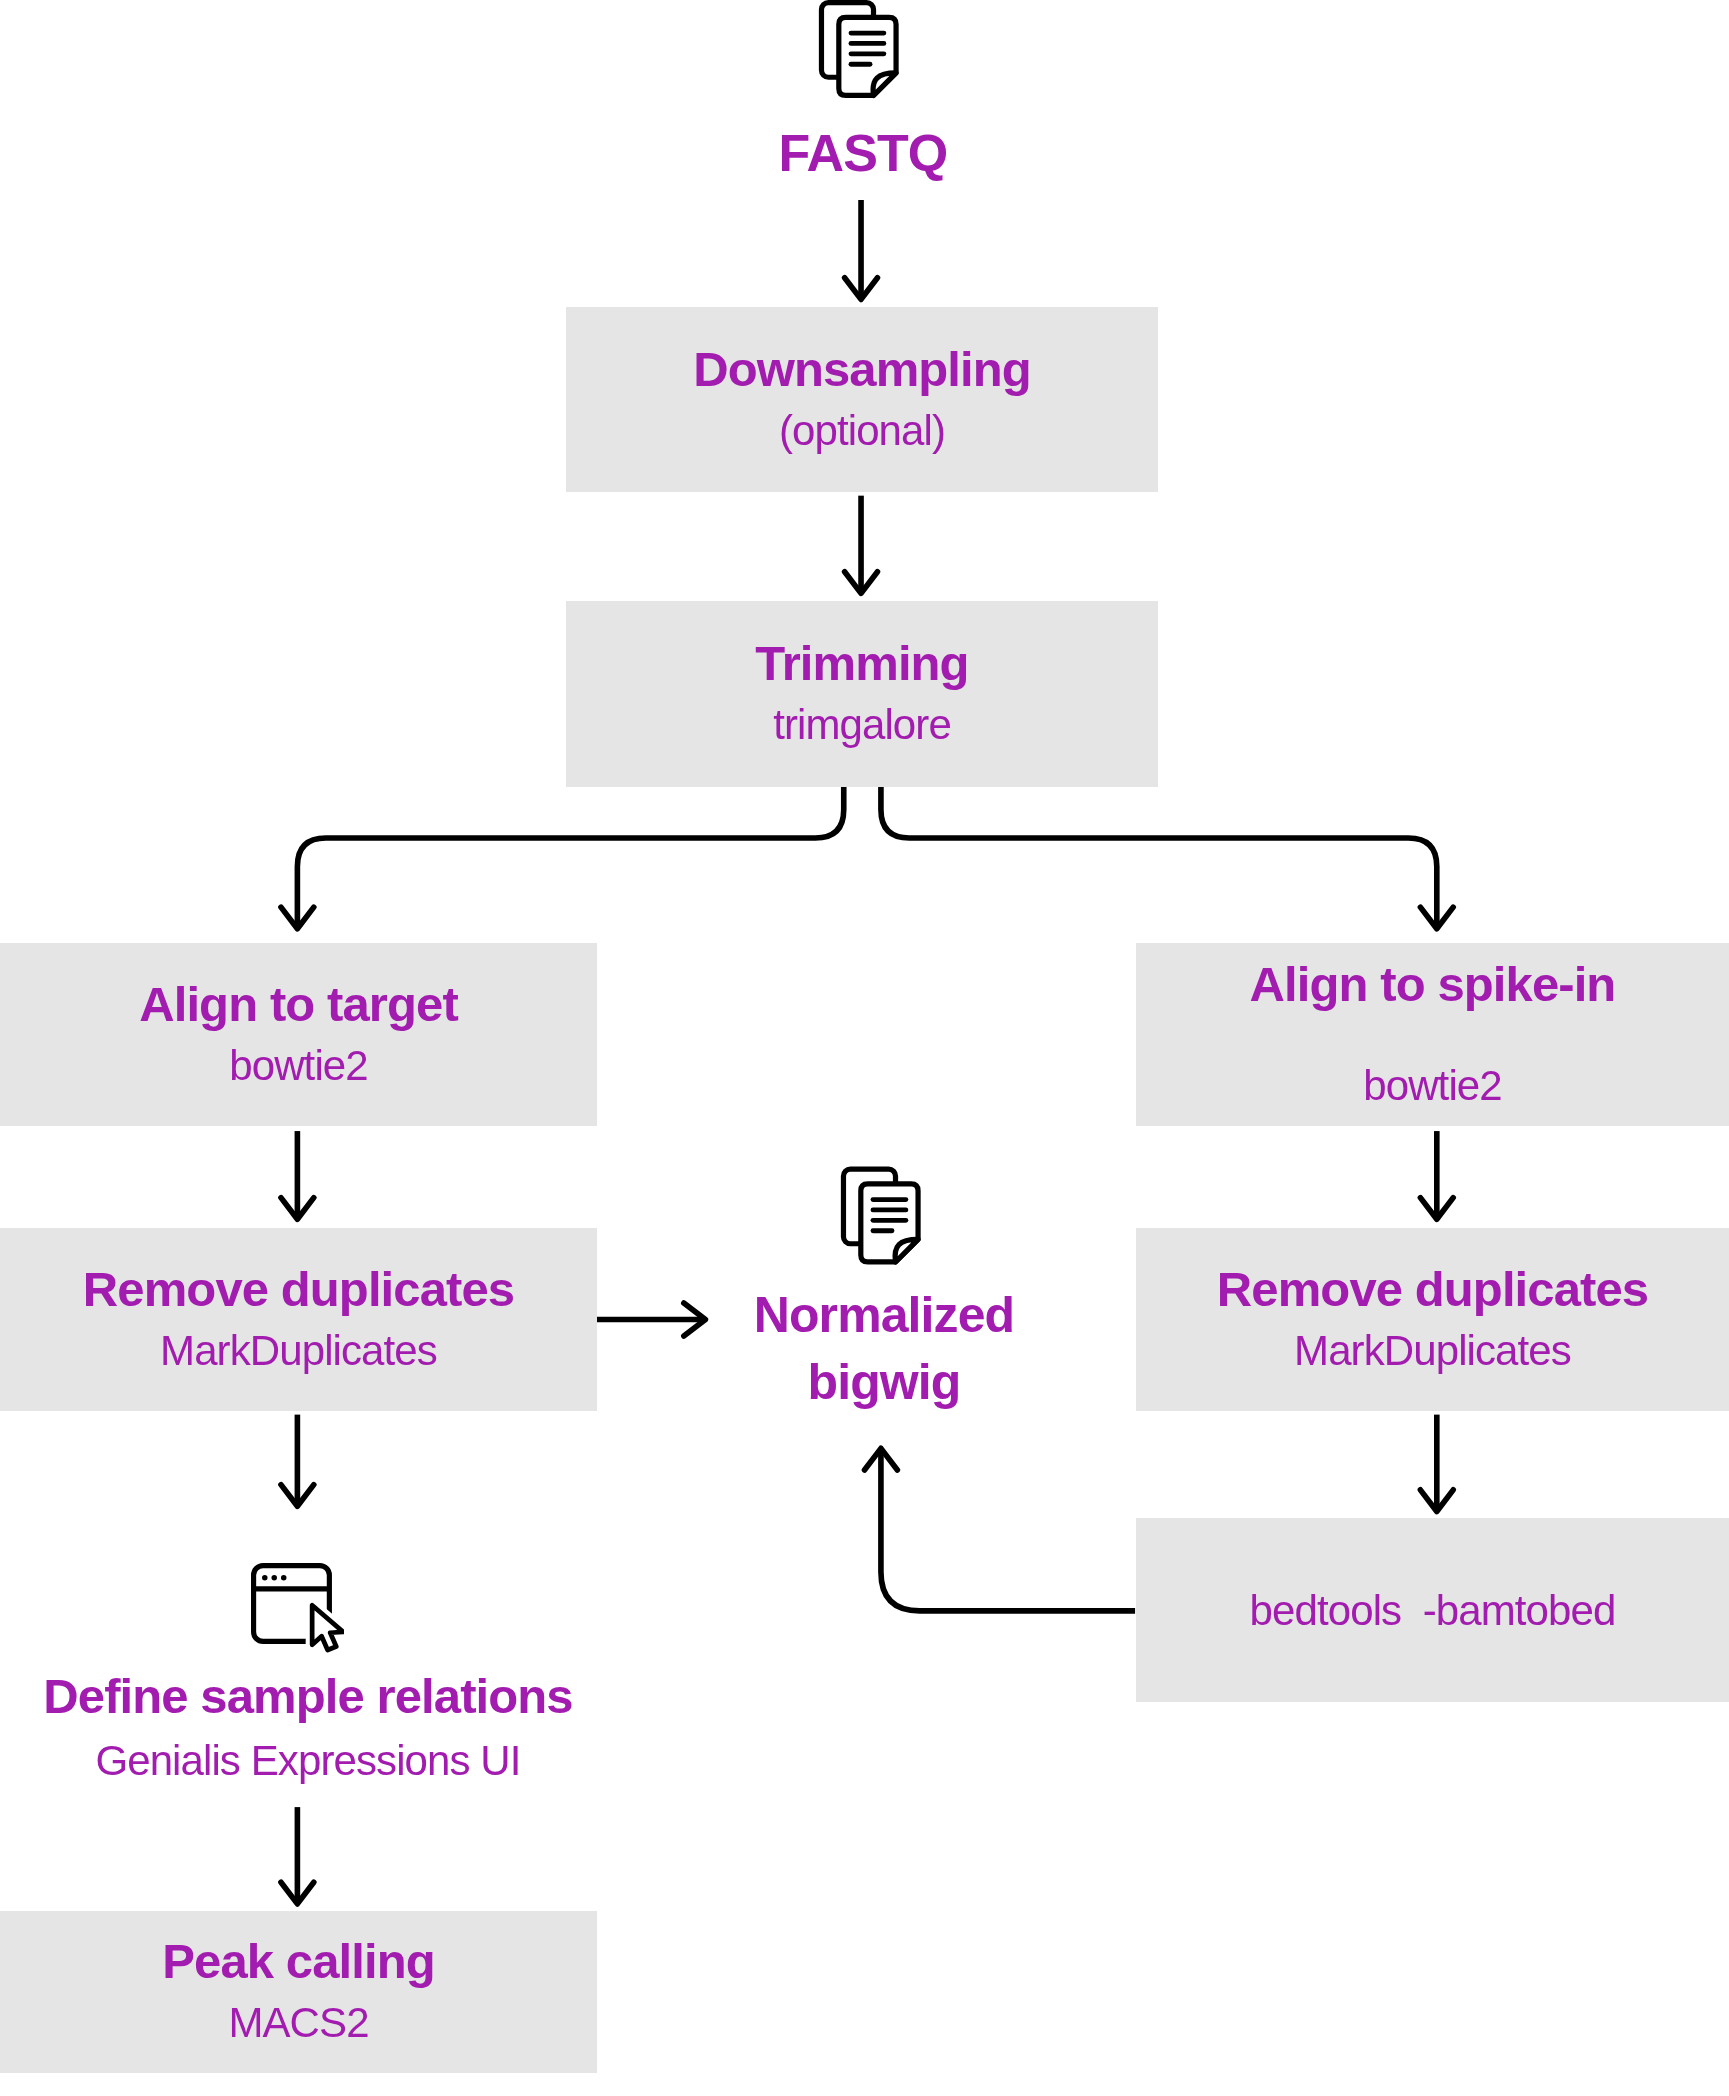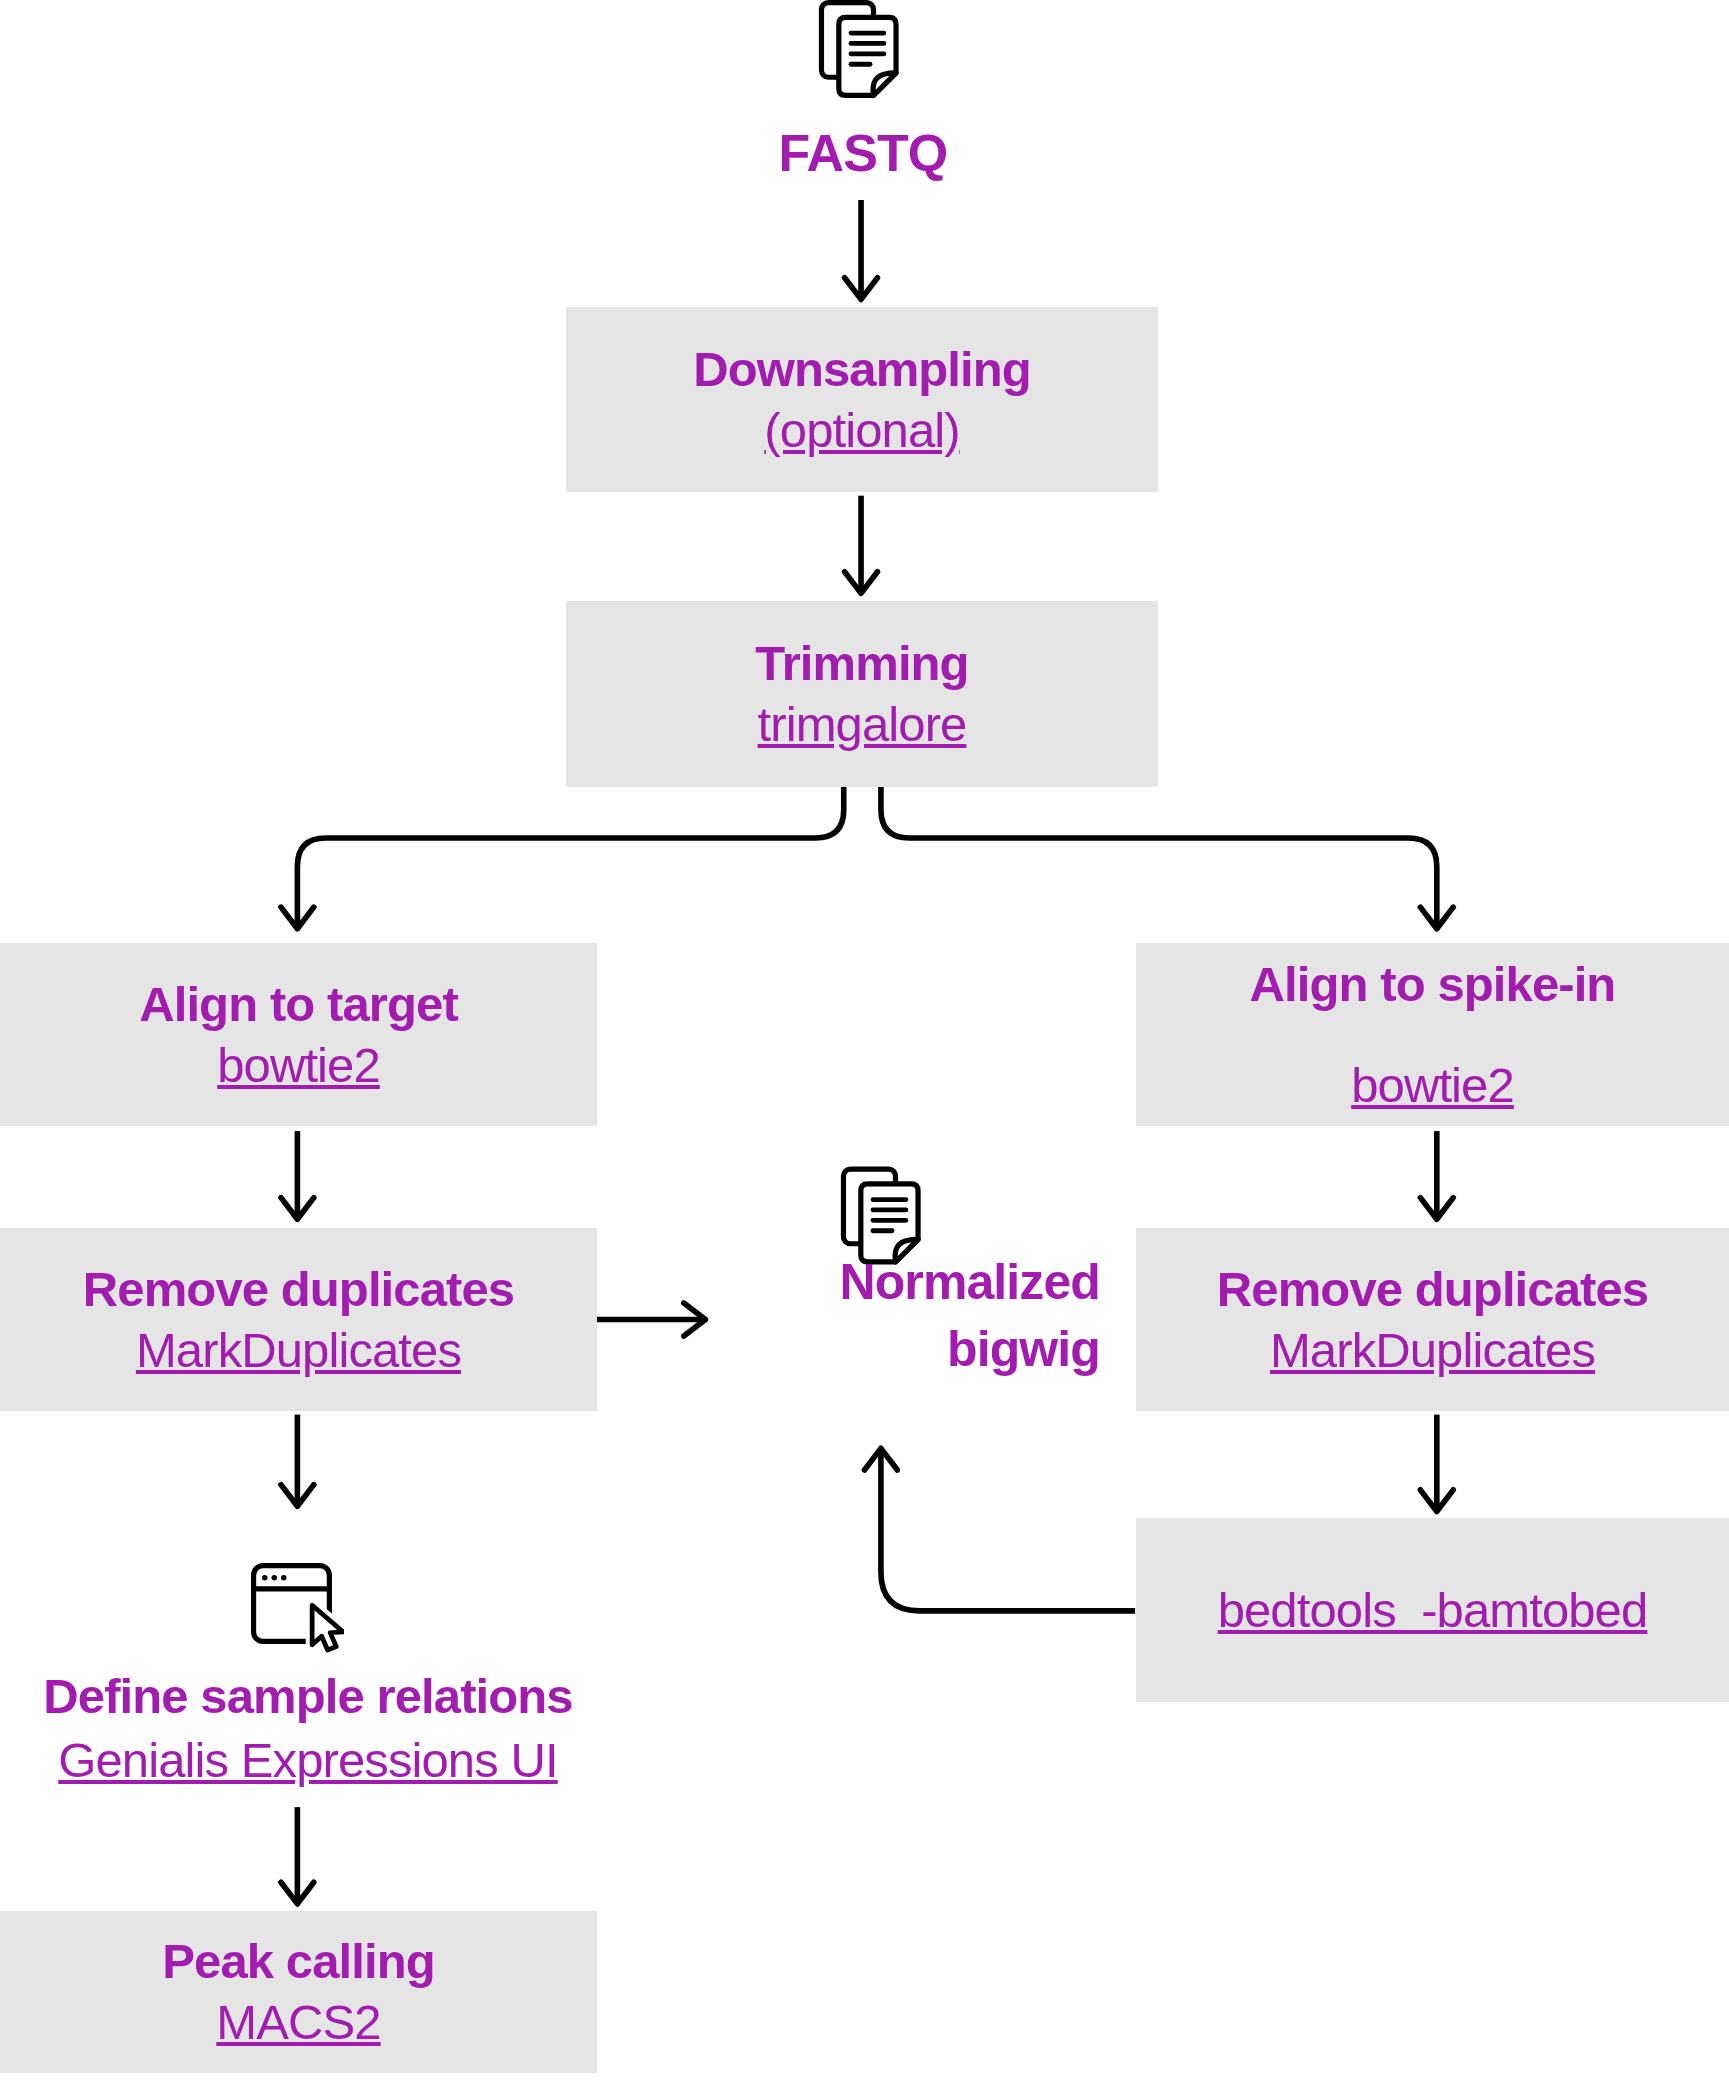--- a/index.html
+++ b/index.html
@@ -27,25 +27,24 @@
   }
   .title {
     font-weight: 700;
     font-size: 49px;
     line-height: 61px;
     letter-spacing: -0.9px;
     white-space: pre;
   }
   .sub {
     font-weight: 400;
-    font-size: 49px;
+    font-size: 42px;
     line-height: 61px;
     letter-spacing: -0.9px;
     white-space: pre;
-    text-decoration: underline;
   }
   .freelabel {
     position: absolute;
     display: flex;
     flex-direction: column;
     align-items: center;
     justify-content: center;
     text-align: center;
   }
   .big-label {
@@ -162,21 +161,21 @@
     <circle cx="27" cy="17" r="3.2" fill="#000000"></circle>
     <circle cx="38" cy="17" r="3.2" fill="#000000"></circle>
     <path d="M71,49 l0,46 l11,-10 l7,16 l10,-4 l-7,-16 l15,-1 z" fill="#ffffff" stroke="#ffffff" stroke-width="15" stroke-linejoin="round"></path>
     <path d="M71,49 l0,46 l11,-10 l7,16 l10,-4 l-7,-16 l15,-1 z" fill="#ffffff" stroke="#000000" stroke-width="5.5" stroke-linejoin="round"></path>
   </svg>
 
   <div class="freelabel" style="left:690px; top:124px; width:346px; height:57px;">
     <div class="big-label">FASTQ</div>
   </div>
 
-  <div class="freelabel" style="left:668px; top:1248px; width:432px; height:135px;align-items:flex-end;">
+  <div class="freelabel" style="left:668px; top:1281px; width:432px; height:135px;">
     <div class="mid-label">Normalized</div>
     <div class="mid-label">bigwig</div>
   </div>
 
   <div class="freelabel" style="left:0px; top:1665px; width:616px; height:62px;">
     <div class="title">Define sample relations</div>
   </div>
   <div class="freelabel" style="left:0px; top:1729px; width:616px; height:62px;">
     <div class="sub">Genialis Expressions UI</div>
   </div>

